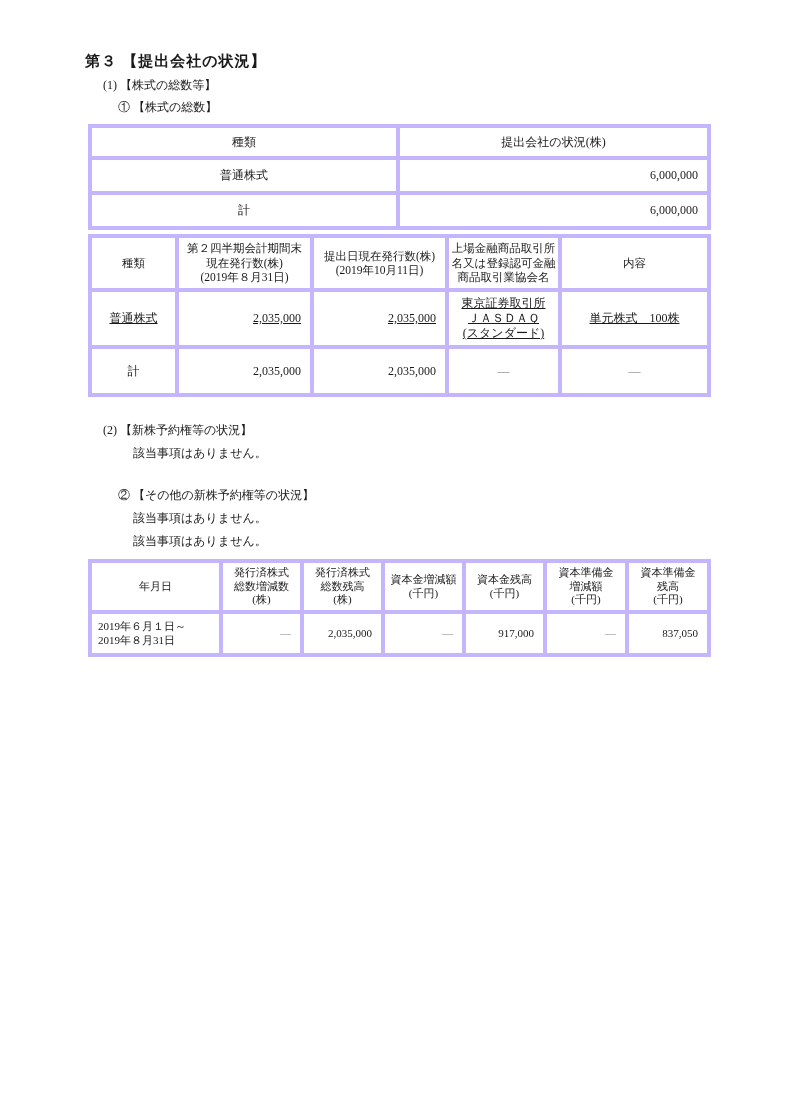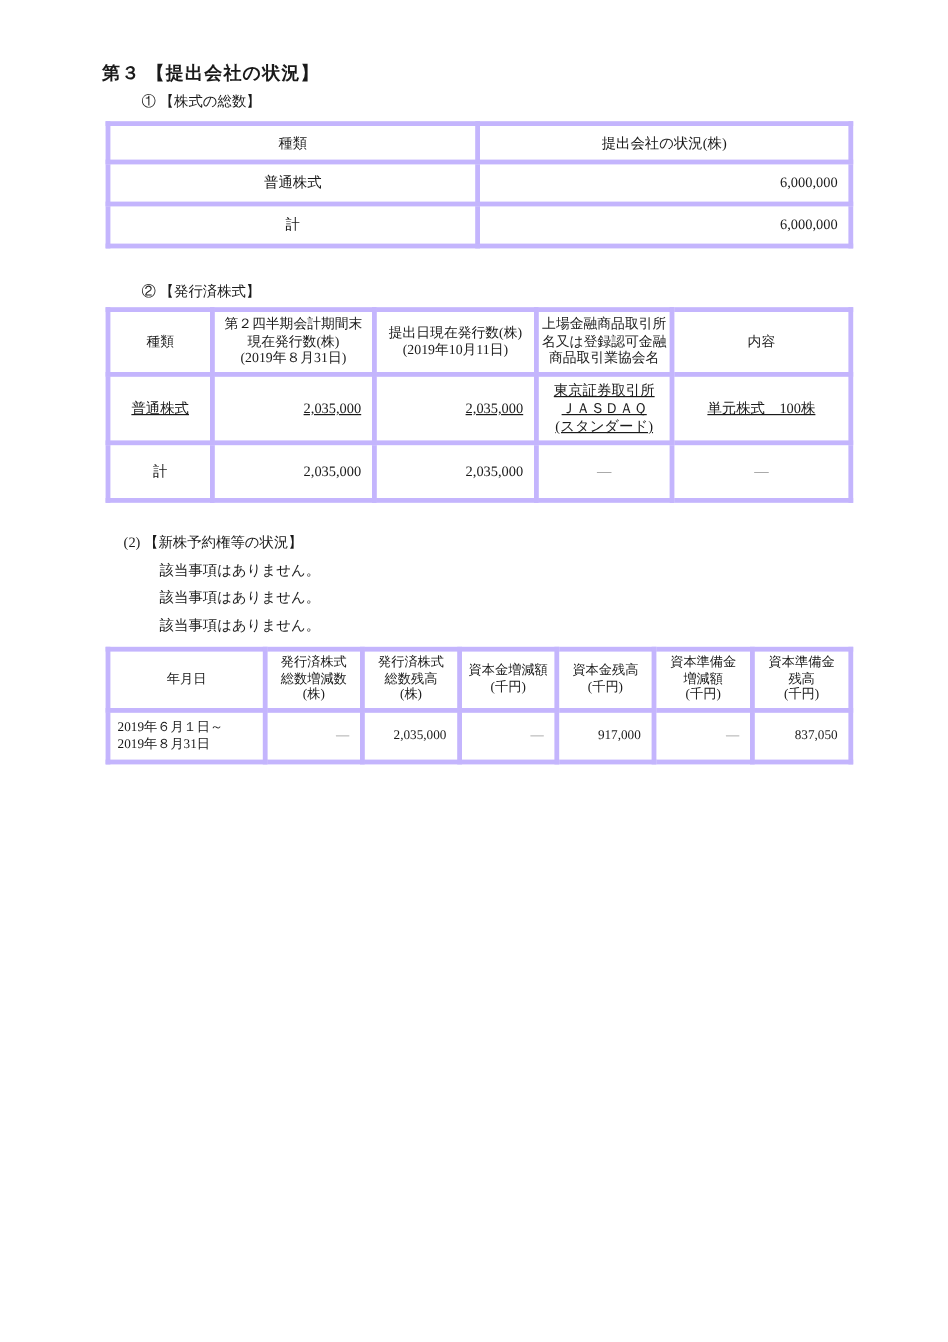--- a/index.html
+++ b/index.html
@@ -61,20 +61,21 @@
     text-align:center; font-size:12px; letter-spacing:2px;
   }
 </style>
 </head>
 <body>
 
 <div class="page">
 
   <div class="doc-title">第３ 【提出会社の状況】</div>
 
+  <div class="h-l2">(1) 【株式の総数等】</div>
   <div class="h-l3">① 【株式の総数】</div>
 
   <table class="tbl t1">
     <colgroup>
         <col style="width:308px">
         <col style="width:311px">
       </colgroup>
     <tbody>
         <tr class="hrow">
       <td class="c">種類</td>
@@ -84,21 +85,20 @@
       <td class="c">普通株式</td>
       <td class="r">6,000,000</td>
     </tr>
     <tr class="drow">
       <td class="c">計</td>
       <td class="r">6,000,000</td>
     </tr>
   </tbody>
     </table>
 
-  <div class="h-l3 gap28">② 【発行済株式】</div>
 
   <table class="tbl t2">
     <colgroup>
       <col style="width:87px">
         <col style="width:135px">
         <col style="width:135px">
       <col style="width:113px">
         <col style="width:149px">
     </colgroup>
     <tbody>
@@ -129,20 +129,21 @@
       <td class="r">2,035,000</td>
       <td class="c dash">―</td>
       <td class="c dash">―</td>
     </tr>
   </tbody>
     </table>
 
   <div class="h-l2 gap25">(2) 【新株予約権等の状況】</div>
   <div class="note">該当事項はありません。</div>
 
+  <div class="h-l3 gap25">② 【その他の新株予約権等の状況】</div>
   <div class="note">該当事項はありません。</div>
 
   <div class="note">該当事項はありません。</div>
 
 
   <table class="tbl t3">
     <colgroup>
       <col style="width:131px">
         <col style="width:81px">
         <col style="width:81px">

